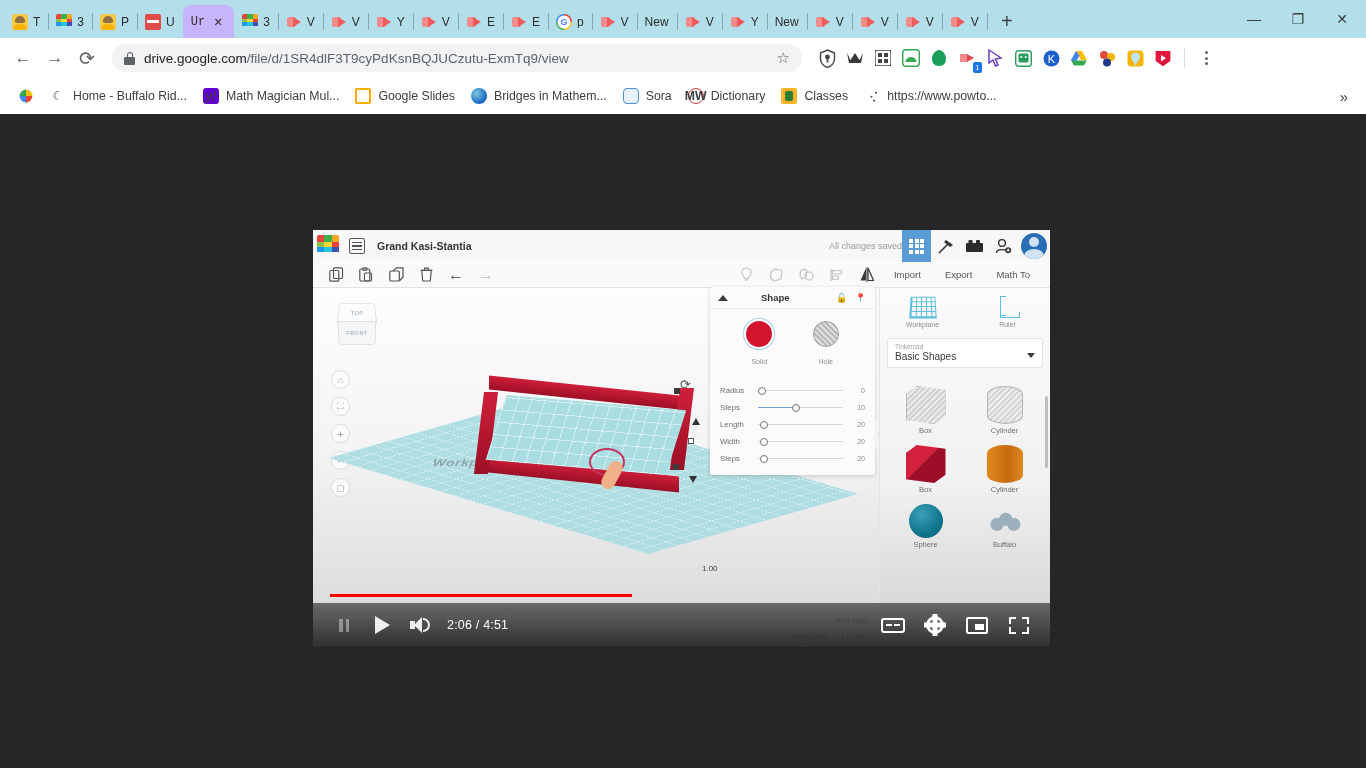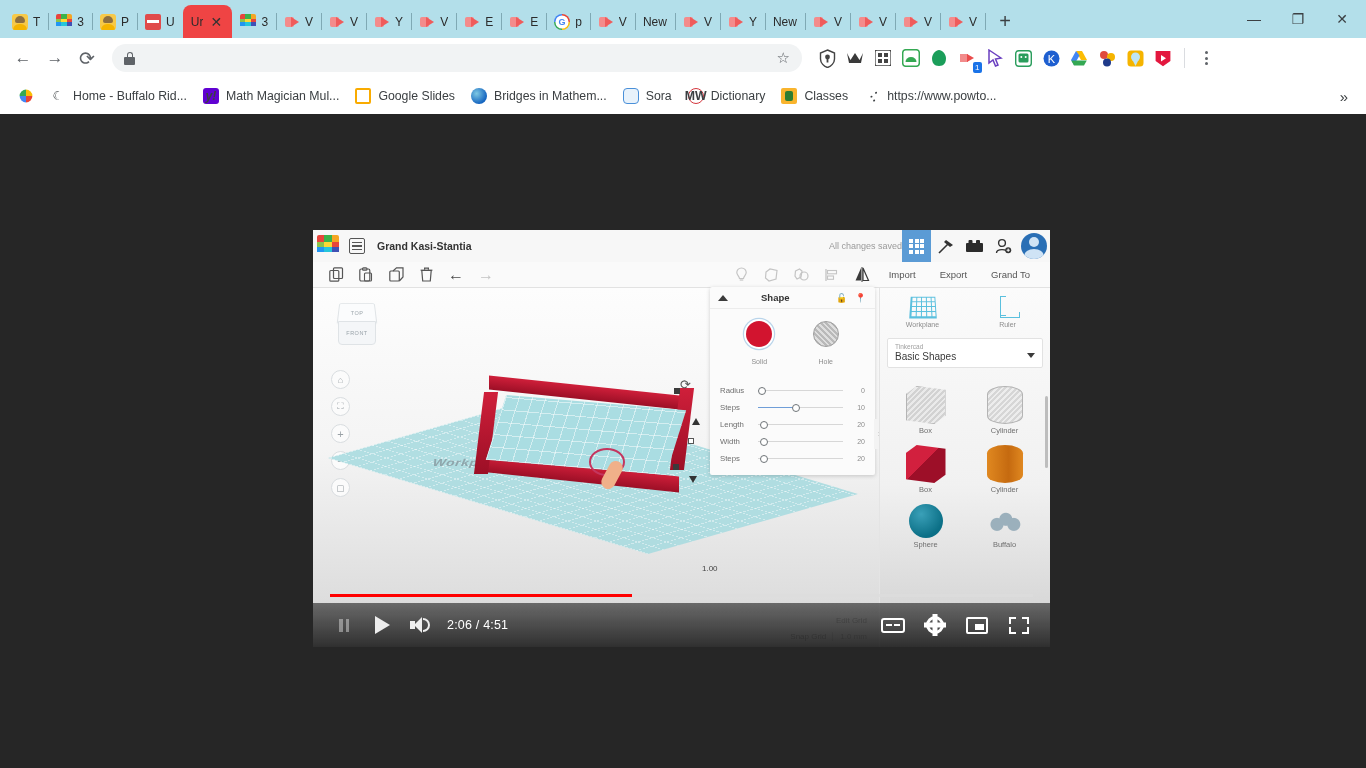--- a/index.html
+++ b/index.html
@@ -21,21 +21,21 @@
   }
   .tab {
     height: 33px; display: flex; align-items: center; gap: 5px;
     padding: 0 8px; position: relative; flex: 0 0 auto;
     border-radius: 8px 8px 0 0; cursor: default;
   }
   .tab .tlabel {
     font-size: 12px; color: #2b2b2b; white-space: nowrap;
     overflow: hidden; max-width: 26px; line-height: 1;
   }
-  .tab.active { background: #ef4444; }
+  .tab.active { background: #c4b5fd; font-family: Liberation Mono, monospace; }
   .tab.active .tlabel { max-width: 30px; }
   .tab:not(.active)::after {
     content: ""; position: absolute; right: -1px; top: 8px;
     height: 17px; width: 1px; background: #7fa9b4;
   }
   .tab.nosep::after { display: none; }
   .favicon { width: 16px; height: 16px; flex: 0 0 16px; position: relative; }
   .tabclose {
     width: 16px; height: 16px; display: flex; align-items: center;
     justify-content: center; font-size: 14px; color: #333; line-height: 1;
@@ -512,20 +512,21 @@
   <div class="omnirow">
     <div class="navbtn">←</div>
     <div class="navbtn">→</div>
     <div class="navbtn" style="font-size:19px">⟳</div>
 
     <div class="omnibox">
       <span class="lockicon">
         <span class="shk"></span>
           <span class="body"></span>
       </span>
+      <span class="urltext"><b>drive.google.com</b><span>/file/d/1SR4dlF3T9cyPdKsnBQJUCzutu-ExmTq9/view</span></span>
       <span class="star">☆</span>
     </div>
 
     <div class="exticons">
       <div class="exticon">
         <svg width="17" height="19" viewBox="0 0 17 19">
             <path d="M8.5 1 L15.5 4 V10 C15.5 14 12 17.5 8.5 18.5 C5 17.5 1.5 14 1.5 10 V4 Z" fill="none" stroke="#444" stroke-width="1.4"></path>
             <circle cx="8.5" cy="8" r="2.4" fill="#444"></circle>
             <rect x="7.6" y="9.5" width="1.8" height="4" fill="#444"></rect>
           </svg>
@@ -766,21 +767,21 @@
           </span>
           <span class="tc-tb">
             <svg width="16" height="15" viewBox="0 0 16 15">
                 <path d="M7 1 L1.5 13.5 L7 13.5 Z" fill="#3a3a3a"></path>
                 <path d="M9 1 L14.5 13.5 L9 13.5 Z" fill="none" stroke="#3a3a3a" stroke-width="1.2"></path>
                 <path d="M8 0 V15" stroke="#3a3a3a" stroke-width="1"></path>
               </svg>
           </span>
           <span class="tc-txtbtn">Import</span>
           <span class="tc-txtbtn">Export</span>
-          <span class="tc-txtbtn">Grand To</span>
+          <span class="tc-txtbtn">Math To</span>
         </span>
       </div>
 
       <div class="tc-canvas">
 
         <div class="viewcube">
           <div class="vc-top">
               <span class="vc-lbl" style="top:7px">TOP</span>
             </div>
           <div class="vc-front">

